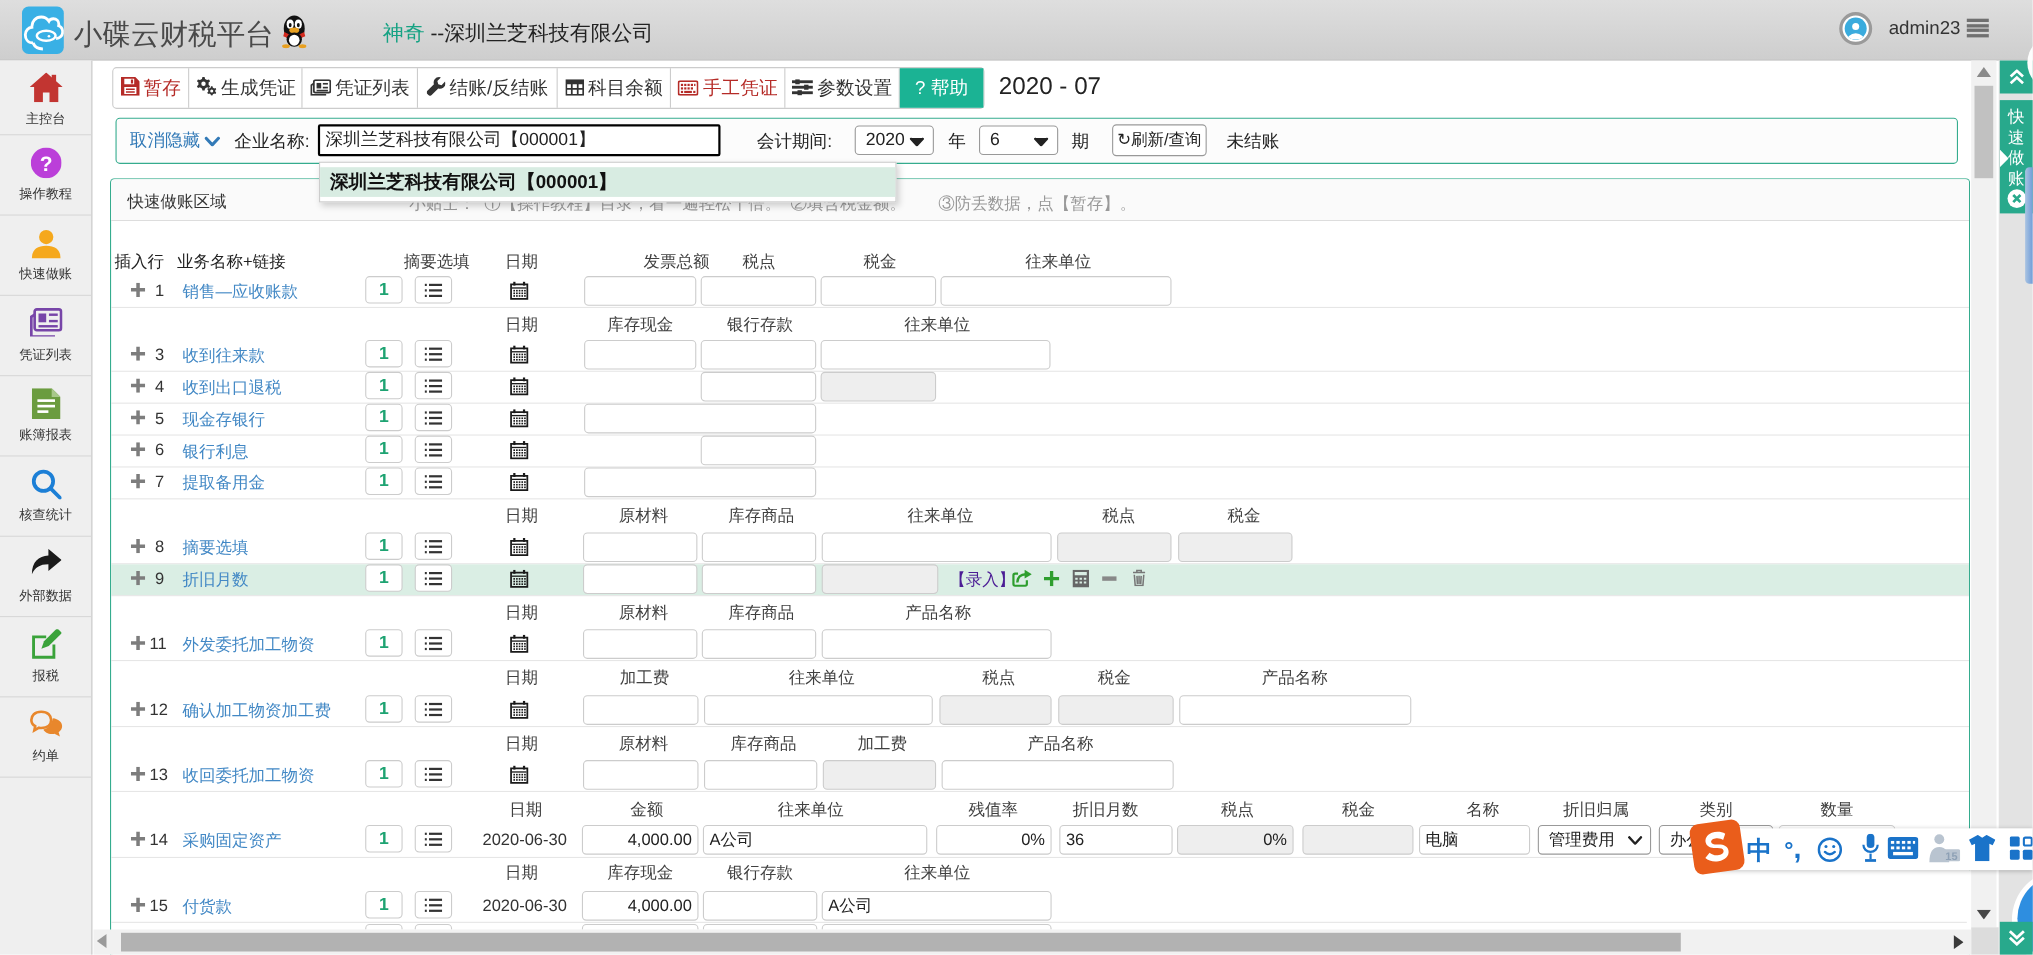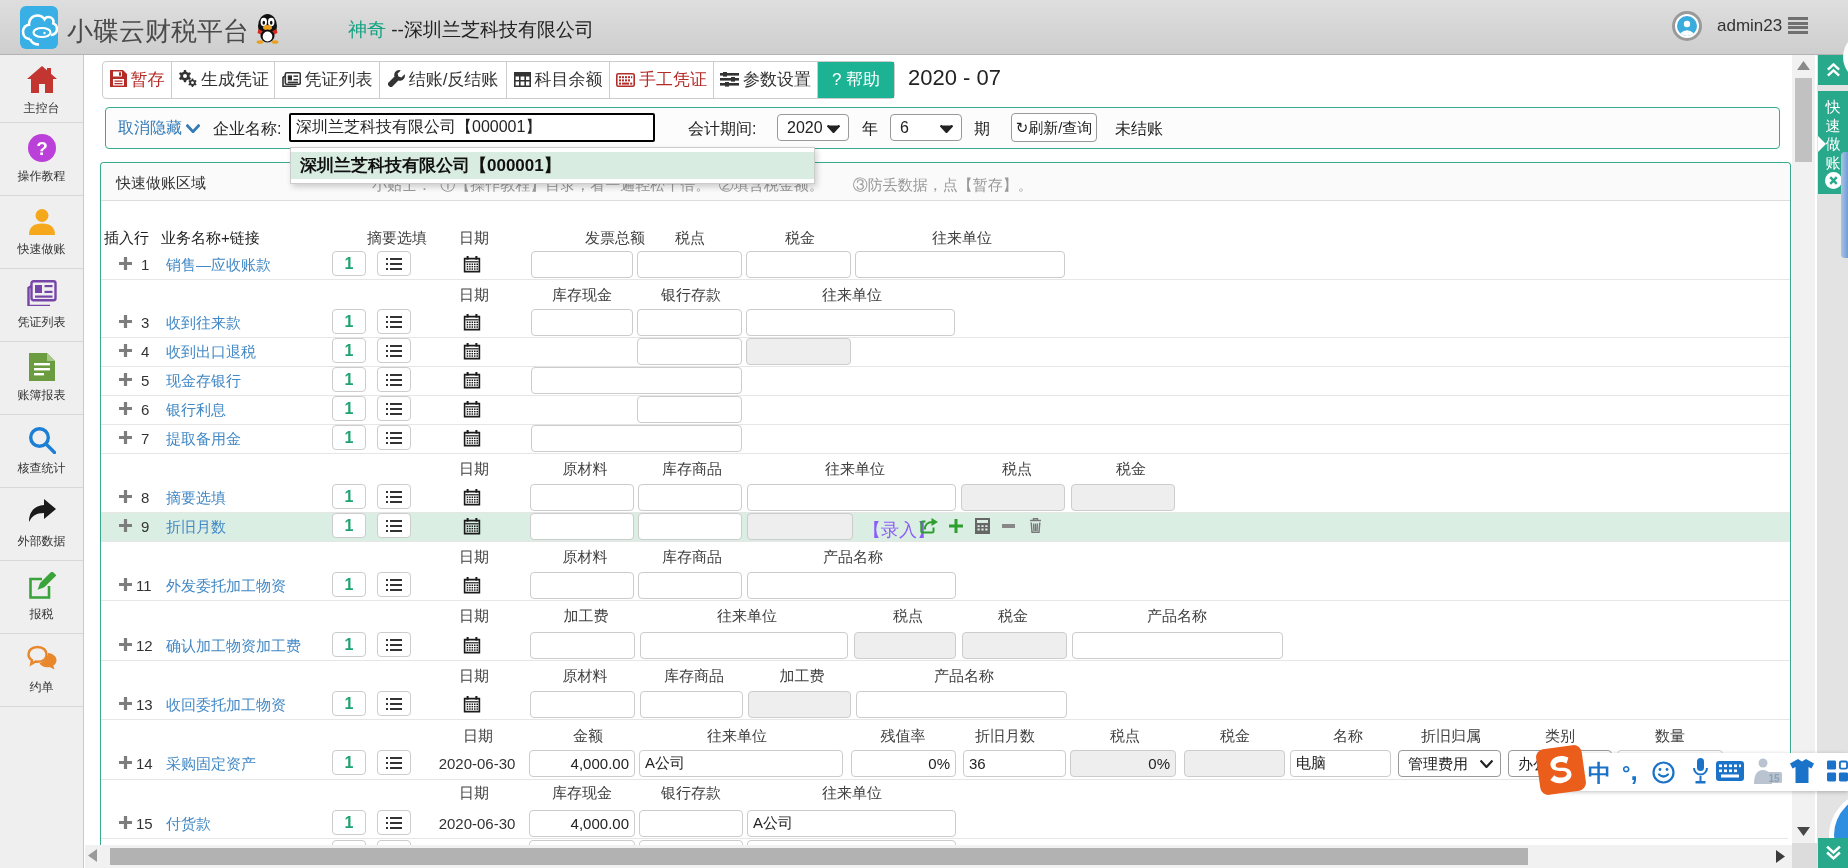--- a/index.html
+++ b/index.html
@@ -603,21 +603,21 @@
       <rect x="3.7" y="12.3" width="1.5" height="1.5"></rect>
       <rect x="6.140000000000001" y="12.3" width="1.5" height="1.5"></rect>
       <rect x="8.58" y="12.3" width="1.5" height="1.5"></rect>
       <rect x="11.02" y="12.3" width="1.5" height="1.5"></rect>
       <rect x="13.46" y="12.3" width="1.5" height="1.5"></rect>
     </g>
   </svg>
 <input class="ip" style="left: 530px; top: 513px; width: 104px; height: 27px;" readonly="">
 <input class="ip" style="left: 638px; top: 513px; width: 104px; height: 27px;" readonly="">
 <input class="ip gr" style="left: 747px; top: 513px; width: 106px; height: 27px;" readonly="">
-<div class="abs" style="left:863px;top:518px;font-size:18px;color:#8b5cf6;">【录入】</div>
+<div class="abs" style="left:863px;top:518px;font-size:15px;color:#4c1d95;">【录入】</div>
 <svg class="abs" style="left:920px;top:518px;" width="18" height="16" viewBox="0 0 18 16">
     <path fill="none" stroke="#2e9e2e" stroke-width="2" d="M13.5 9.5 V13 A1.5 1.5 0 0 1 12 14.5 H2.8 A1.5 1.5 0 0 1 1.3 13 V5 A1.5 1.5 0 0 1 2.8 3.5 H5.5"></path>
     <path fill="#2e9e2e" d="M11.5 0 L18 4 L11.5 8 Z"></path>
     <path fill="none" stroke="#2e9e2e" stroke-width="2.2" d="M4.8 11.5 C4.8 7 8 4 12.5 4"></path>
   </svg>
 <svg class="abs" style="left:949px;top:519px;" width="14" height="14" viewBox="0 0 14 14">
     <path fill="#2e9e2e" d="M5.5 0h3v5.5H14v3H8.5V14h-3V8.5H0v-3h5.5z"></path>
   </svg>
 <svg class="abs" style="left:975px;top:518px;" width="15" height="16" viewBox="0 0 15 16">
     <path fill="#666" fill-rule="evenodd" d="M0 0h15v16H0zm2 2v3h11V2zM2.5 7.2h2.2v1.8H2.5zm3.9 0h2.2v1.8H6.4zm3.9 0h2.2v1.8h-2.2zM2.5 10.6h2.2v1.8H2.5zm3.9 0h2.2v1.8H6.4zm3.9 0h2.2v1.8h-2.2z"></path>

